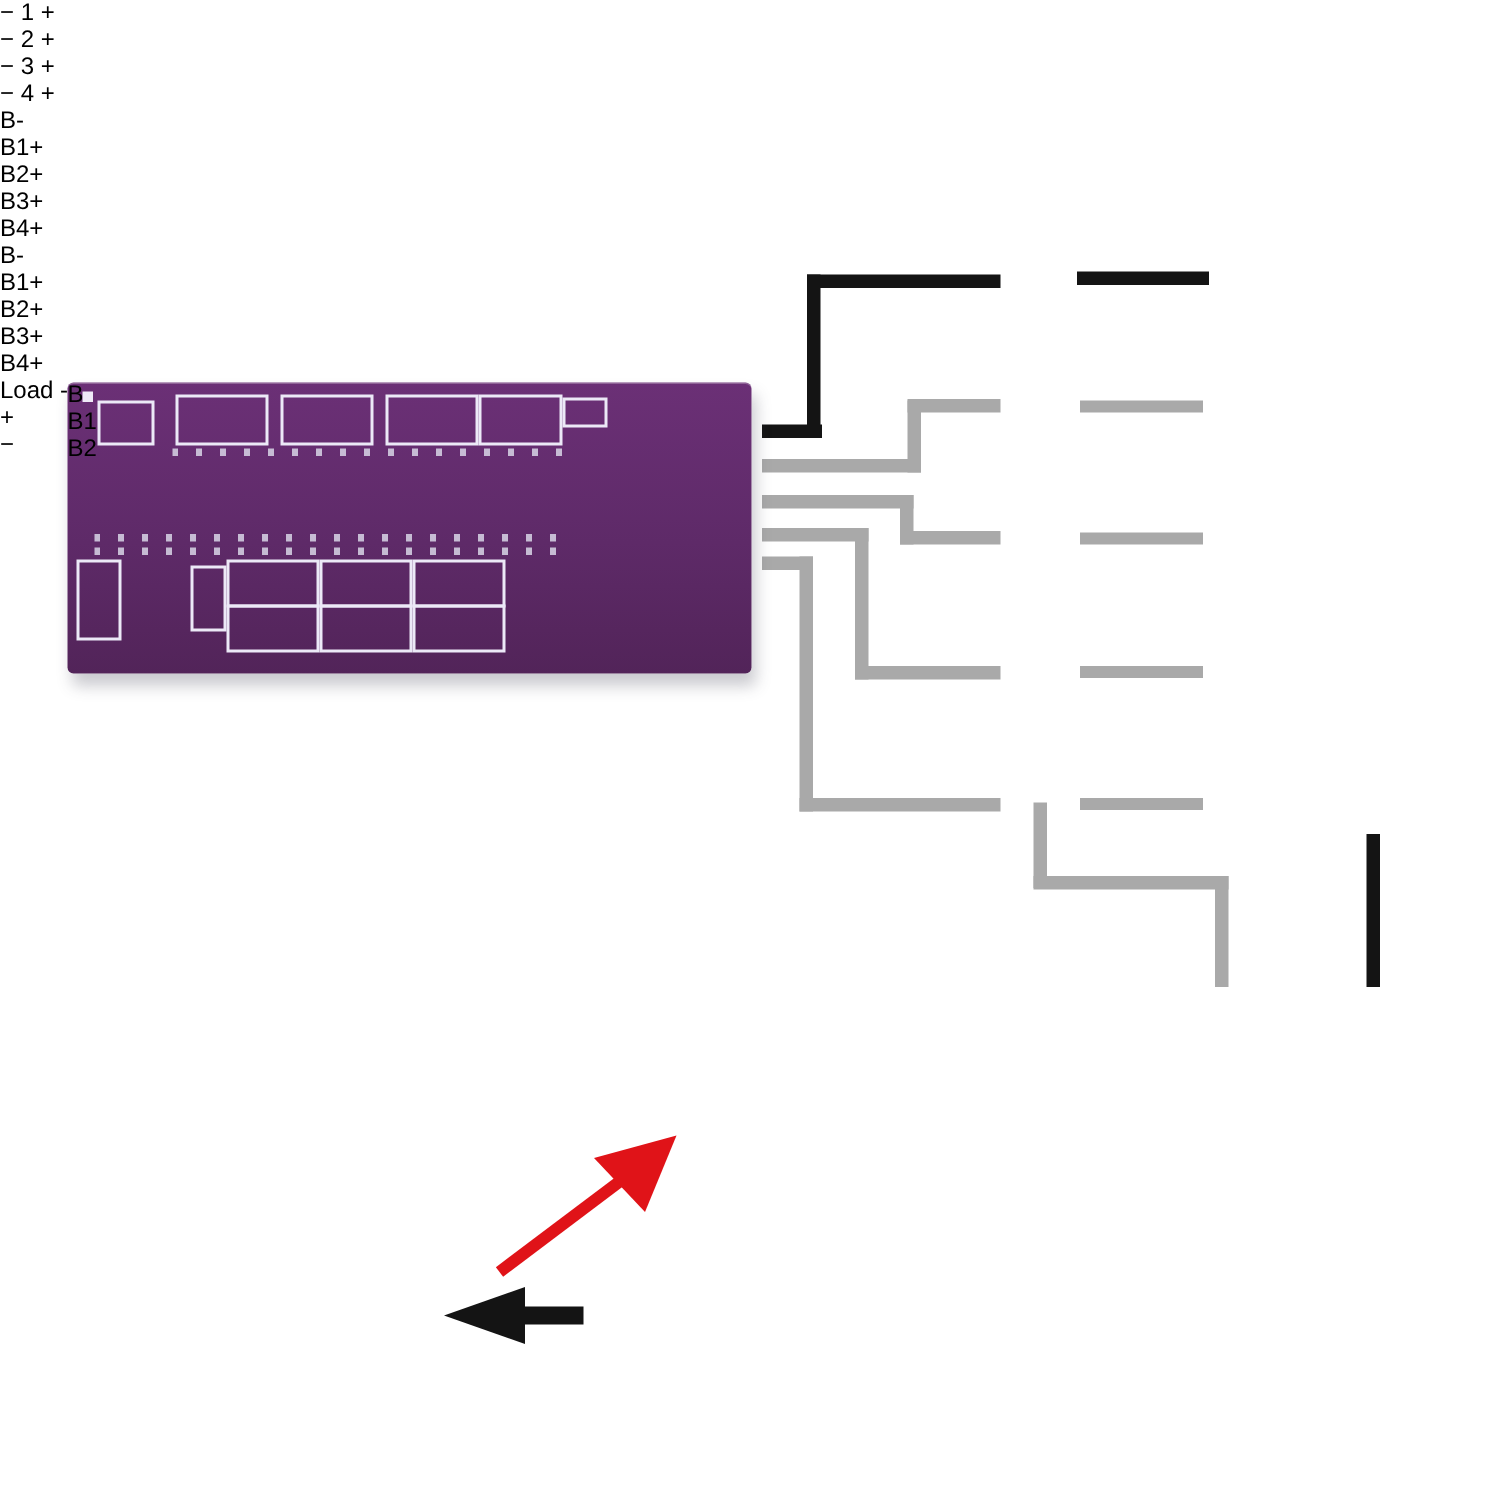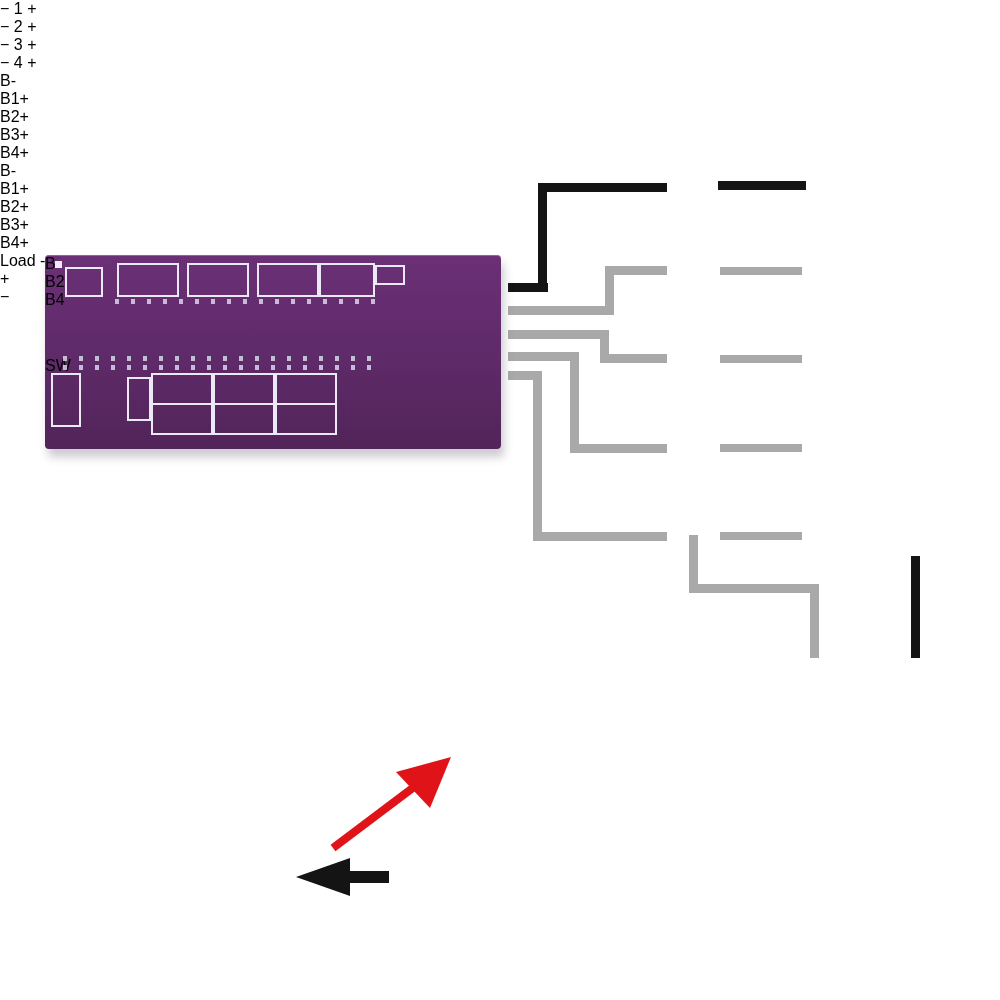--- a/index.html
+++ b/index.html
@@ -184,35 +184,34 @@
     <div class="ic8l" style="left:42px;top:122px"></div>
     <div class="capbox" style="left:82px;top:122px;width:20px;height:40px">
         <div class="blk" style="position:static;width:8px;height:20px"></div>
       </div>
     <div class="rpad" style="left:6px;top:162px"></div>
     <div class="rpad" style="left:31px;top:162px"></div>
     <div class="rpad" style="left:54px;top:162px"></div>
     <div class="rpad" style="left:77px;top:162px"></div>
 
     <div class="pinlabel" style="top:28px">B-</div>
+    <div class="pinlabel" style="top:51px">B1</div>
     <div class="pinlabel" style="top:72px">B2</div>
-    <div class="pinlabel" style="top:117px">B4</div>
     <div class="padw" style="top:28px"></div>
     <div class="padw" style="top:51px"></div>
     <div class="padw" style="top:72px"></div>
     <div class="padw" style="top:94px"></div>
     <div class="padw" style="top:117px"></div>
 
     <div class="ledbox" style="left:300px;top:130px;width:52px;height:24px">
         <div class="blk" style="left:14px;top:4px;width:22px;height:14px"></div>
       </div>
     <div class="ledbox" style="left:300px;top:158px;width:52px;height:24px">
         <div class="led" style="left:11px;top:4px;width:28px;height:14px"></div>
       </div>
-    <div class="swlabel" style="left:377px;top:170px">SW</div>
     <div class="swpad" style="left:392px;top:163px"></div>
     <div class="swpad" style="left:414px;top:163px"></div>
   </div>
 
   
   <div class="pin" style="left:390px;top:283px;transform:rotate(-6deg)"></div>
   <div class="pin" style="left:390px;top:305px;transform:rotate(-6deg)"></div>
   <div class="pin" style="left:390px;top:326px;transform:rotate(-6deg)"></div>
   <div class="pin" style="left:390px;top:349px;transform:rotate(-6deg)"></div>
   <div class="pin" style="left:390px;top:371px;transform:rotate(-6deg)"></div>

